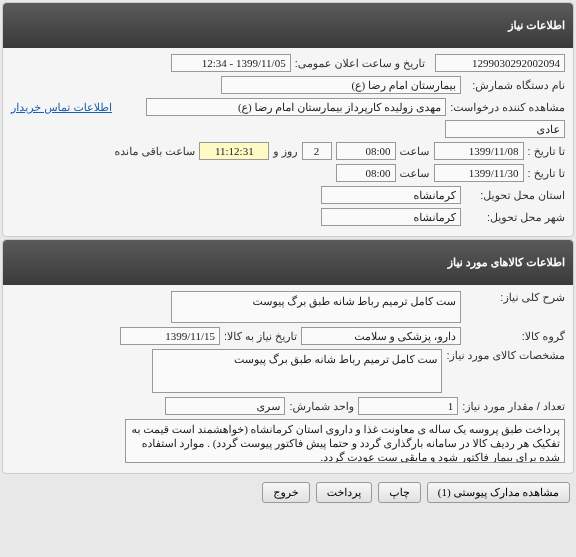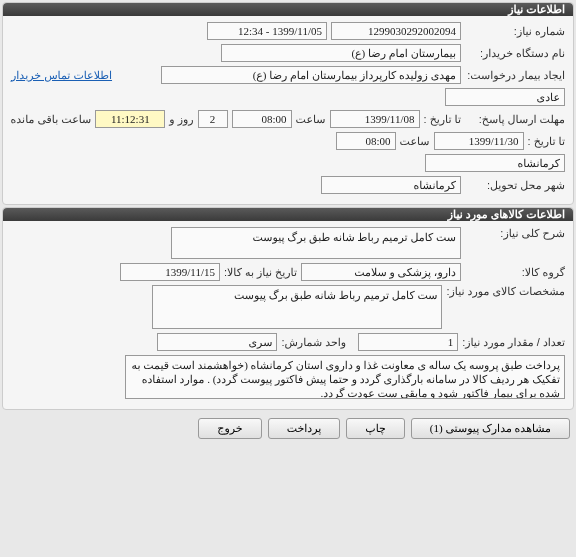--- a/index.html
+++ b/index.html
@@ -14,21 +14,21 @@
 }
 .panel {
   background: #f5f5f5;
   border: 1px solid #ccc;
   margin: 2px;
   border-radius: 4px;
 }
 .panel-header {
   background: linear-gradient(#5a5a5a, #3a3a3a);
   color: #fff;
-  padding: 0 8px;
+  padding: 16px 8px;
   font-size: 11px;
   font-weight: bold;
   border-radius: 4px 4px 0 0;
 }
 .panel-body {
   padding: 6px 8px;
 }
 .row {
   display: flex;
   align-items: center;
@@ -71,76 +71,76 @@
 .btn-bar {
   display: flex;
   gap: 6px;
   padding: 6px;
   justify-content: flex-start;
 }
 .btn {
   background: linear-gradient(#f8f8f8, #e0e0e0);
   border: 1px solid #999;
   border-radius: 3px;
-  padding: 3px 18px;
+  padding: 3px 10px;
   font-size: 11px;
   font-family: Tahoma;
   cursor: pointer;
 }
 </style>
 </head>
 <body>
 
 <div class="panel">
   <div class="panel-header">
     <span>اطلاعات نیاز</span>
   </div>
   <div class="panel-body">
 
     <div class="row">
-      <span class="lbl">شماره نیاز:</span>
       <input class="fld ro" style="width: 130px;" readonly="" value="1299030292002094">
+      <span class="lbl sm" style="margin-right:6px">تاریخ و ساعت اعلان عمومی:</span>
       <input class="fld ro" style="width: 120px;" readonly="" value="1399/11/05 - 12:34">
     </div>
 
     <div class="row">
-      <span class="lbl">نام دستگاه خریدار:</span>
+      <span class="lbl">نام دستگاه شمارش:</span>
       <input class="fld ro" style="width: 240px;" readonly="" value="بیمارستان امام رضا (ع)">
     </div>
 
     <div class="row">
-      <span class="lbl">ایجاد بیمار درخواست:</span>
+      <span class="lbl">مشاهده کننده درخواست:</span>
       <input class="fld ro" style="width: 300px;" readonly="" value="مهدی زولیده کارپرداز بیمارستان امام رضا (ع)">
       <span class="link" style="margin-right:auto">اطلاعات تماس خریدار</span>
     </div>
 
     <div class="row">
       <input class="fld ro" style="width: 120px;" readonly="" value="عادی">
     </div>
 
     <div class="row">
-      <span class="lbl">مهلت ارسال پاسخ:</span>
       <span class="lbl sm">تا تاریخ :</span>
       <input class="fld ro" style="width: 90px;" readonly="" value="1399/11/08">
       <span class="lbl sm">ساعت</span>
       <input class="fld ro" style="width: 60px;" readonly="" value="08:00">
       <input class="fld ro" style="width: 30px; text-align: center;" readonly="" value="2">
       <span class="lbl sm">روز و</span>
       <input class="fld ro" style="width: 70px; text-align: center; background: rgb(255, 249, 196);" readonly="" value="11:12:31">
       <span class="lbl sm">ساعت باقی مانده</span>
     </div>
 
     <div class="row">
       <span class="lbl sm">تا تاریخ :</span>
       <input class="fld ro" style="width: 90px;" readonly="" value="1399/11/30">
       <span class="lbl sm">ساعت</span>
       <input class="fld ro" style="width: 60px;" readonly="" value="08:00">
     </div>
 
     <div class="row">
+      <span class="lbl">استان محل تحویل:</span>
       <input class="fld ro" style="width: 140px;" readonly="" value="کرمانشاه">
     </div>
 
     <div class="row">
       <span class="lbl">شهر محل تحویل:</span>
       <input class="fld ro" style="width: 140px;" readonly="" value="کرمانشاه">
     </div>
 
   </div>
 </div>
@@ -164,21 +164,21 @@
     </div>
 
     <div class="row" style="align-items:flex-start">
       <span class="lbl">مشخصات کالای مورد نیاز:</span>
       <textarea class="fld ro" style="width: 290px; height: 44px;" readonly="">ست کامل ترمیم رباط شانه طبق برگ پیوست</textarea>
     </div>
 
     <div class="row">
       <span class="lbl">تعداد / مقدار مورد نیاز:</span>
       <input class="fld ro" style="width: 100px;" readonly="" value="1">
-      <span class="lbl sm" style="margin-right:8px">واحد شمارش:</span>
+      <span class="lbl sm" style="margin-right:0">واحد شمارش:</span>
       <input class="fld ro" style="width: 120px;" readonly="" value="سری">
     </div>
 
     <div class="row" style="align-items:flex-start">
       <textarea class="fld ro" style="width: 440px; height: 44px;" readonly="">پرداخت طبق پروسه یک ساله ی معاونت غذا و داروی استان کرمانشاه (خواهشمند است قیمت به تفکیک هر ردیف کالا در سامانه بارگذاری گردد و حتما پیش فاکتور پیوست گردد) . موارد استفاده شده برای بیمار فاکتور شود و مابقی ست عودت گردد.</textarea>
     </div>
 
   </div>
 </div>
 

